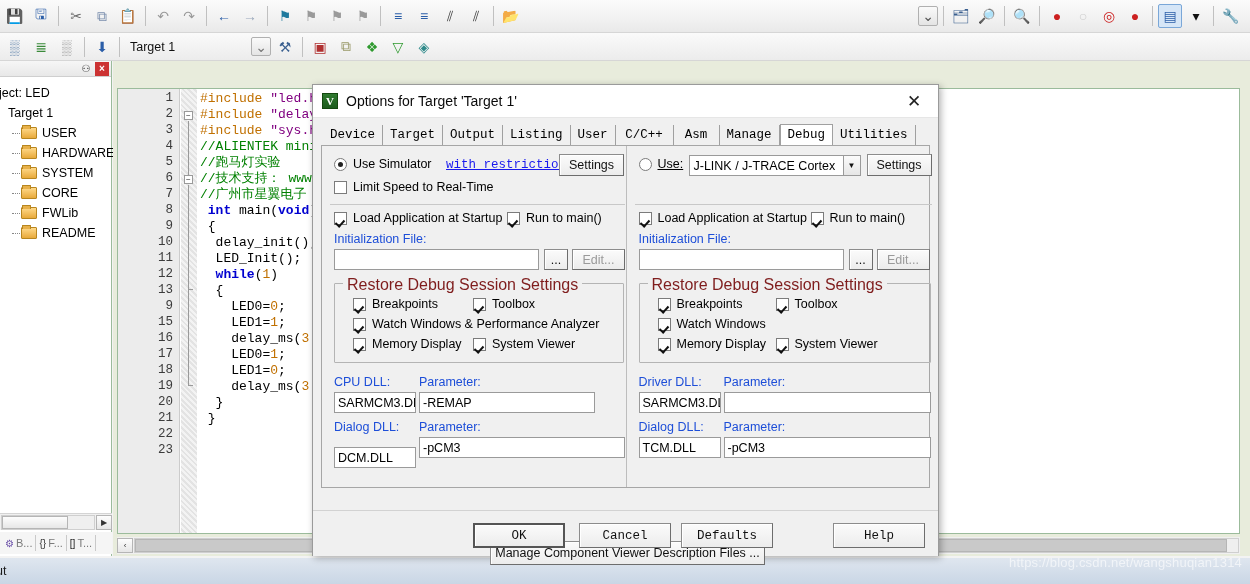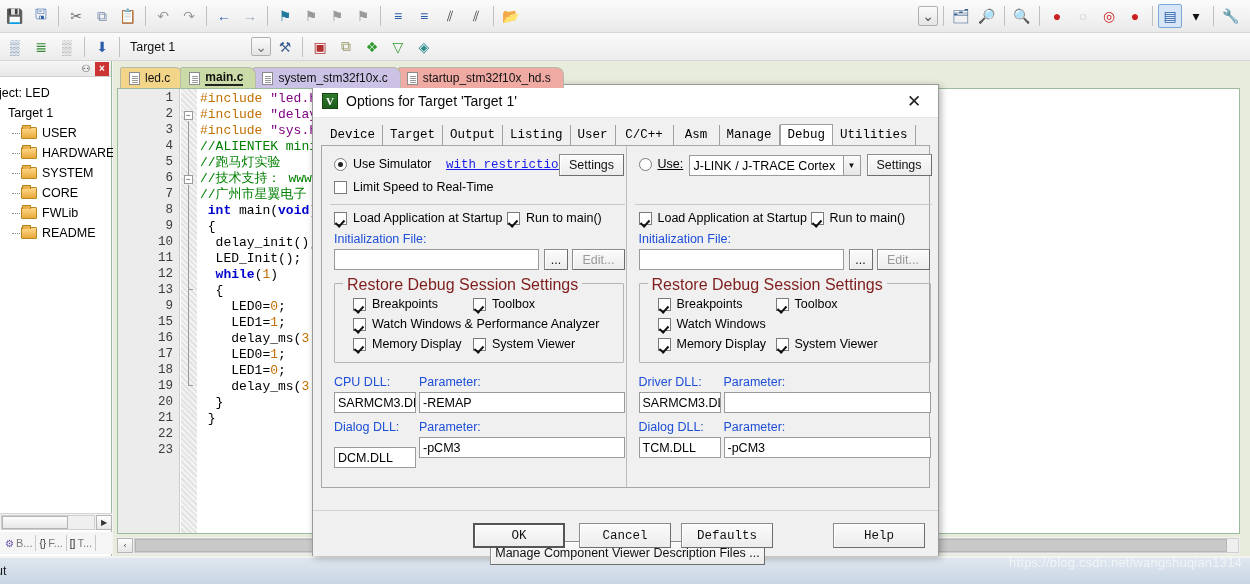--- a/index.html
+++ b/index.html
@@ -466,38 +466,20 @@
           <span>F...</span>
         </div>
         <div class="ptab">
           <span style="font-size:10px;color:#222">[]</span>
           <span>T...</span>
         </div>
       </div>
   </div>
 
   <div id="editor-area">
-    <div id="tabstrip">
-        <div class="ftab" style="background: rgb(243, 213, 138); z-index: 9;">
-          <span class="doc-icon"></span>
-          <span class="lbl">led.c</span>
-        </div>
-        <div class="ftab active" style="background: rgb(203, 219, 167); z-index: 9;">
-          <span class="doc-icon"></span>
-          <span class="lbl">main.c</span>
-        </div>
-        <div class="ftab" style="background: rgb(204, 194, 230); z-index: 7;">
-          <span class="doc-icon"></span>
-          <span class="lbl">system_stm32f10x.c</span>
-        </div>
-        <div class="ftab" style="background: rgb(239, 170, 164); z-index: 6;">
-          <span class="doc-icon"></span>
-          <span class="lbl">startup_stm32f10x_hd.s</span>
-        </div>
-      </div>
     <div id="code-pane">
       <div id="gutter">
           <div class="ln" style="top: 2px;">1</div>
           <div class="ln" style="top: 18px;">2</div>
           <div class="ln" style="top: 34px;">3</div>
           <div class="ln" style="top: 50px;">4</div>
           <div class="ln" style="top: 66px;">5</div>
           <div class="ln" style="top: 82px;">6</div>
           <div class="ln" style="top: 98px;">7</div>
           <div class="ln" style="top: 114px;">8</div>
@@ -631,21 +613,21 @@
             </div>
             <div class="radio-row" style="left:138px;top:53px;">
               <span class="chk on"></span>
               <span class="lbl12">System Viewer</span>
             </div>
           </div>
 
           <div class="flabel" style="left:12px;top:229px;">CPU DLL:</div>
           <div class="flabel" style="left:97px;top:229px;">Parameter:</div>
           <div class="tf" style="position:absolute;left:12px;top:246px;width:82px;height:21px;">SARMCM3.DLL</div>
-          <div class="tf" style="position:absolute;left:97px;top:246px;width:206px;height:21px;">-REMAP</div>
+          <div class="tf" style="position:absolute;left:97px;top:246px;width:176px;height:21px;">-REMAP</div>
 
           <div class="flabel" style="left:12px;top:274px;">Dialog DLL:</div>
           <div class="flabel" style="left:97px;top:274px;">Parameter:</div>
           <div class="tf" style="position:absolute;left:12px;top:291px;width:82px;height:21px;margin-top:10px;">DCM.DLL</div>
           <div class="tf" style="position:absolute;left:97px;top:291px;width:206px;height:21px;">-pCM3</div>
         </div>
 
         <div class="col right">
           <div class="radio-row" style="left:12px; top:11px;">
             <span class="radio"></span>

